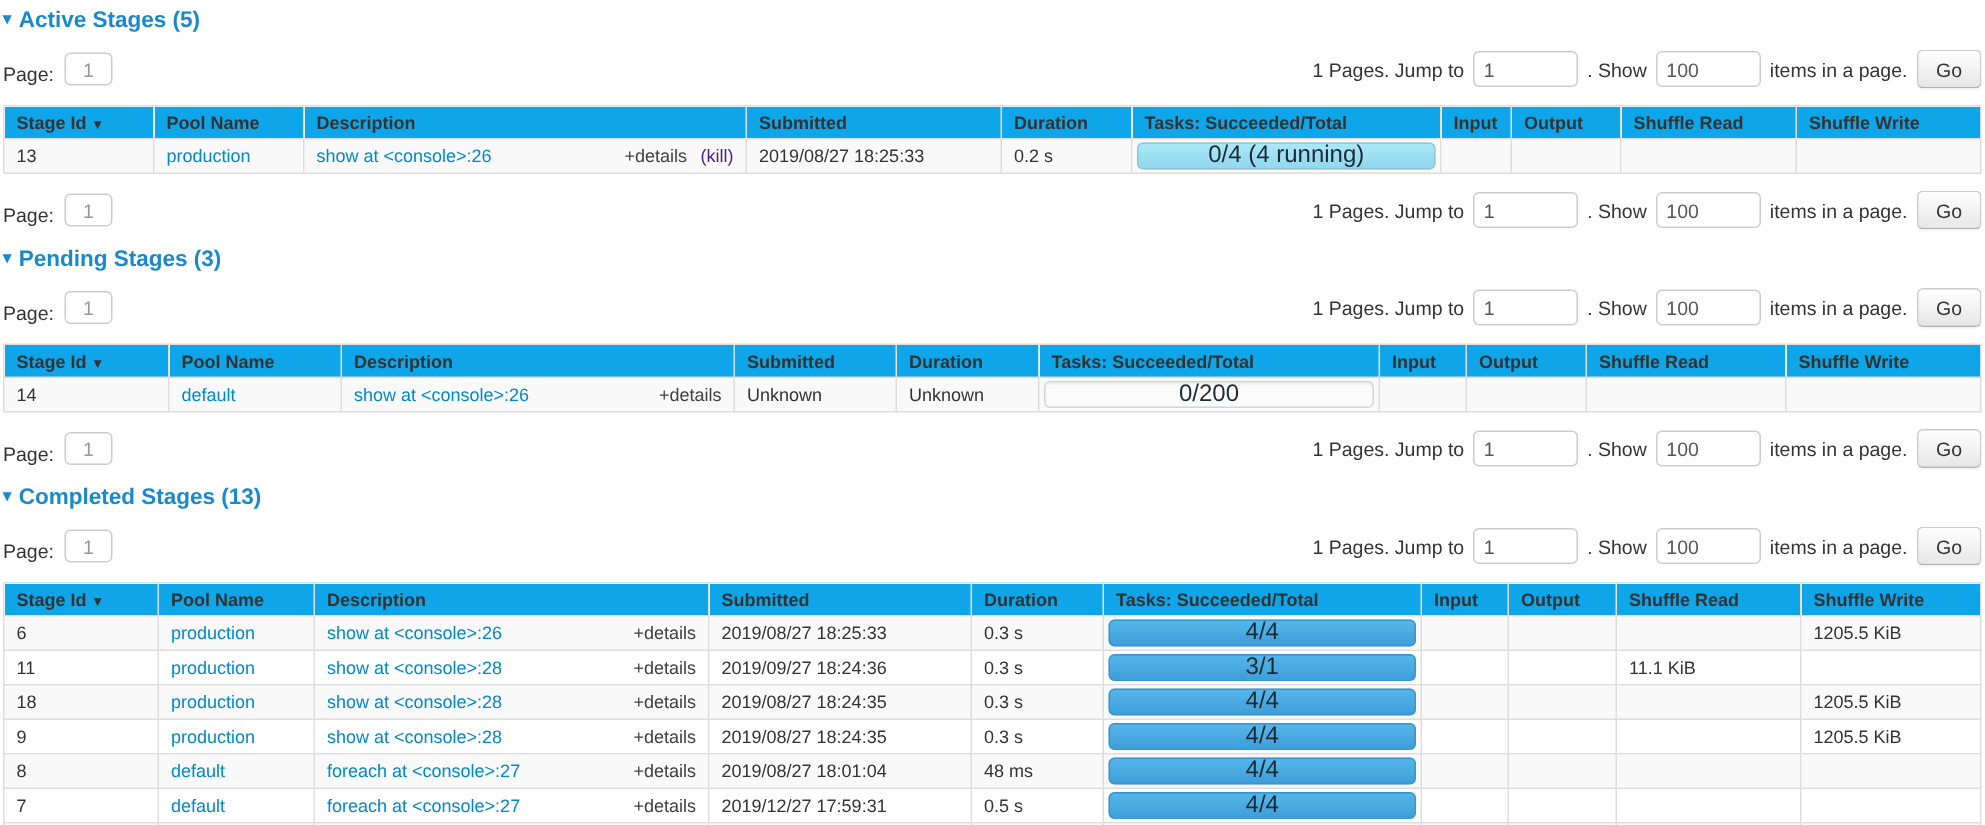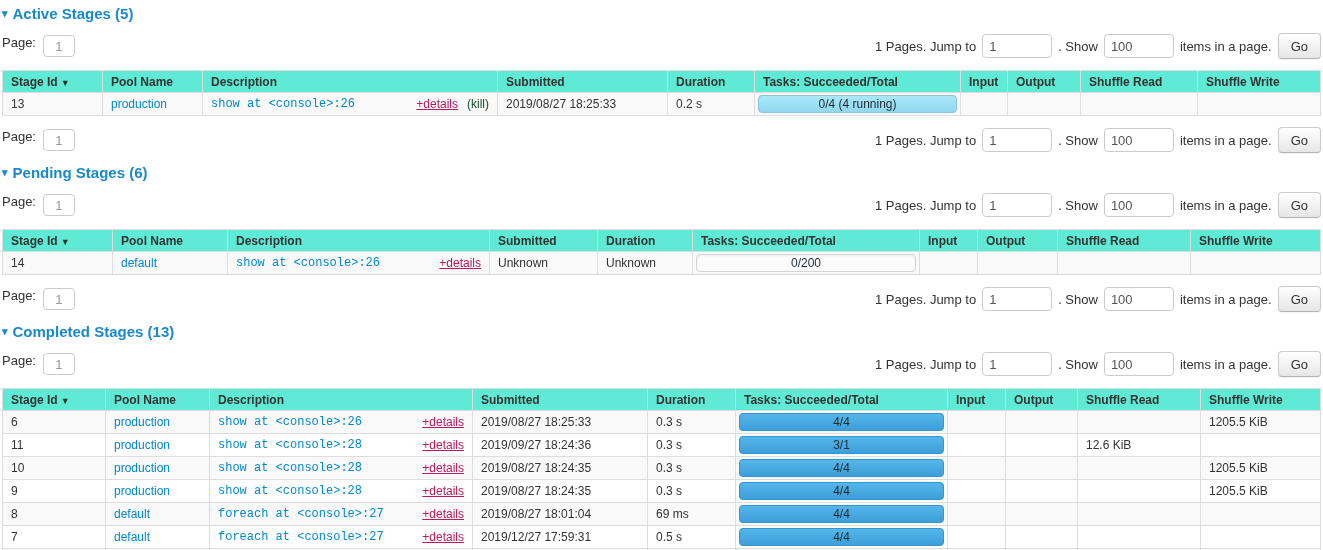--- a/index.html
+++ b/index.html
@@ -8,21 +8,21 @@
     width:1323px; height:550px; overflow:hidden; background:#fff;
     font-family:"Liberation Sans", sans-serif; font-size:13px; color:#333;
     padding:2px 2px 0 2px;
   }
   .section-title {
     font-size:15px; font-weight:bold; color:#1989cb;
     margin:3px 0 2px 0; cursor:pointer; display:flex; align-items:center; gap:5px;
   }
   .section-title .arrow { font-size:11px; line-height:1; }
   .pag-row { display:flex; justify-content:space-between; align-items:center; margin:11px 0; }
-  .pag-left { display:flex; align-items:flex-start; gap:7px; }
+  .pag-left { display:flex; align-items:flex-end; gap:7px; }
   .pag-right { display:flex; align-items:center; gap:6px; color:#333; }
   input {
     font-family:"Liberation Sans", sans-serif; font-size:13px; color:#555;
     border:1px solid #ccc; border-radius:4px; padding:2px 6px; height:24px;
     outline:none; background:#fff;
   }
   .page-input { width:32px; height:22px; text-align:center; color:#999; }
   .jump-input, .show-input { width:70px; }
   .go-btn {
     font-family:"Liberation Sans", sans-serif; font-size:13px; color:#333;
@@ -32,44 +32,44 @@
     box-shadow:inset 0 1px 0 rgba(255,255,255,.2), 0 1px 2px rgba(0,0,0,.05);
   }
   table.stage-table {
     width:100%; border-collapse:collapse; table-layout:fixed;
     font-size:12px; margin:0;
   }
   .stage-table th, .stage-table td {
     border:1px solid #ddd; padding:2px 8px; height:22px;
     text-align:left; vertical-align:middle; overflow:hidden; white-space:nowrap;
   }
-  .stage-table th { font-weight:bold; color:#333; background:#5eead4; }
+  .stage-table th { font-weight:bold; color:#333; background:#0ea5e9; }
   .stage-table tbody tr:nth-child(odd) { background:#f9f9f9; }
   .stage-table a.lnk { color:#0088cc; text-decoration:none; cursor:pointer; }
   .sort-arrow { font-size:9px; margin-left:3px; color:#333; }
   .desc { display:flex; align-items:center; gap:9px; }
-  .desc .lnk { flex:1 1 auto; overflow:hidden;font-family:Liberation Mono, monospace; }
-  .desc .details { color:#be185d; cursor:pointer;text-decoration:underline; }
-  .desc .kill { color:#14532d; cursor:pointer; }
+  .desc .lnk { flex:1 1 auto; overflow:hidden; }
+  .desc .details { color:#404040; cursor:pointer; }
+  .desc .kill { color:#4c1d95; cursor:pointer; }
   .tasks-td { padding:2px 3px !important; }
   .progress {
     position:relative; height:18px; border-radius:4px;
     background:#fbfbfb; border:1px solid #d4d4d4;
     box-shadow:inset 0 1px 2px rgba(0,0,0,.06);
   }
   .bar {
     position:absolute; top:-1px; left:-1px; right:-1px; bottom:-1px;
     border-radius:4px; border:1px solid transparent;
   }
   .bar-running  { background:linear-gradient(#a9e8f8,#91d7ef); border-color:#8fc5da; }
   .bar-completed{ background:linear-gradient(#55b6ea,#3e9ed9); border-color:#3695ce; }
   .plabel {
     position:absolute; left:0; right:0; top:0; bottom:0; z-index:2;
     display:flex; align-items:center; justify-content:center;
-    font-size:12px; color:#1e2a33;
+    font-size:16px; color:#1e2a33;
   }
   
   .tbl-active th:nth-child(1){width:100px} .tbl-active th:nth-child(2){width:100px}
   .tbl-active th:nth-child(3){width:295px} .tbl-active th:nth-child(4){width:170px}
   .tbl-active th:nth-child(5){width:87px}  .tbl-active th:nth-child(6){width:206px}
   .tbl-active th:nth-child(7){width:47px}  .tbl-active th:nth-child(8){width:73px}
   .tbl-active th:nth-child(9){width:117px}
   .tbl-pending th:nth-child(1){width:110px} .tbl-pending th:nth-child(2){width:115px}
   .tbl-pending th:nth-child(3){width:262px} .tbl-pending th:nth-child(4){width:108px}
   .tbl-pending th:nth-child(5){width:95px}  .tbl-pending th:nth-child(6){width:227px}
@@ -159,21 +159,21 @@
     <input class="show-input" value="100" style="">
     <span>items in a page.</span>
     <button class="go-btn">Go</button>
   </div>
 </div>
   </section>
 
   <section class="stage-section">
     <h4 class="section-title">
       <span class="arrow">▾</span>
-      <span>Pending Stages (6)</span>
+      <span>Pending Stages (3)</span>
     </h4>
     <div class="pag-row">
   <div class="pag-left">
     <span>Page:</span>
     <input class="page-input" value="1" style="">
   </div>
   <div class="pag-right">
     <span>1 Pages. Jump to</span>
     <input class="jump-input" value="1" style="">
     <span>. Show</span>
@@ -315,26 +315,26 @@
     <td>2019/09/27 18:24:36</td>
     <td>0.3 s</td>
     <td class="tasks-td">
       <div class="progress">
         <div class="bar bar-completed"></div>
         <span class="plabel">3/1</span>
       </div>
     </td>
     <td></td>
     <td></td>
-    <td>12.6 KiB</td>
-    <td></td>
-  </tr>
-
-  <tr>
-    <td>10</td>
+    <td>11.1 KiB</td>
+    <td></td>
+  </tr>
+
+  <tr>
+    <td>18</td>
     <td><a class="lnk">production</a></td>
     <td>
       <div class="desc">
         <a class="lnk">show at &lt;console&gt;:28</a>
         <span class="details">+details</span>
 
       </div>
     </td>
     <td>2019/08/27 18:24:35</td>
     <td>0.3 s</td>
@@ -378,21 +378,21 @@
     <td>8</td>
     <td><a class="lnk">default</a></td>
     <td>
       <div class="desc">
         <a class="lnk">foreach at &lt;console&gt;:27</a>
         <span class="details">+details</span>
 
       </div>
     </td>
     <td>2019/08/27 18:01:04</td>
-    <td>69 ms</td>
+    <td>48 ms</td>
     <td class="tasks-td">
       <div class="progress">
         <div class="bar bar-completed"></div>
         <span class="plabel">4/4</span>
       </div>
     </td>
     <td></td>
     <td></td>
     <td></td>
     <td></td>

